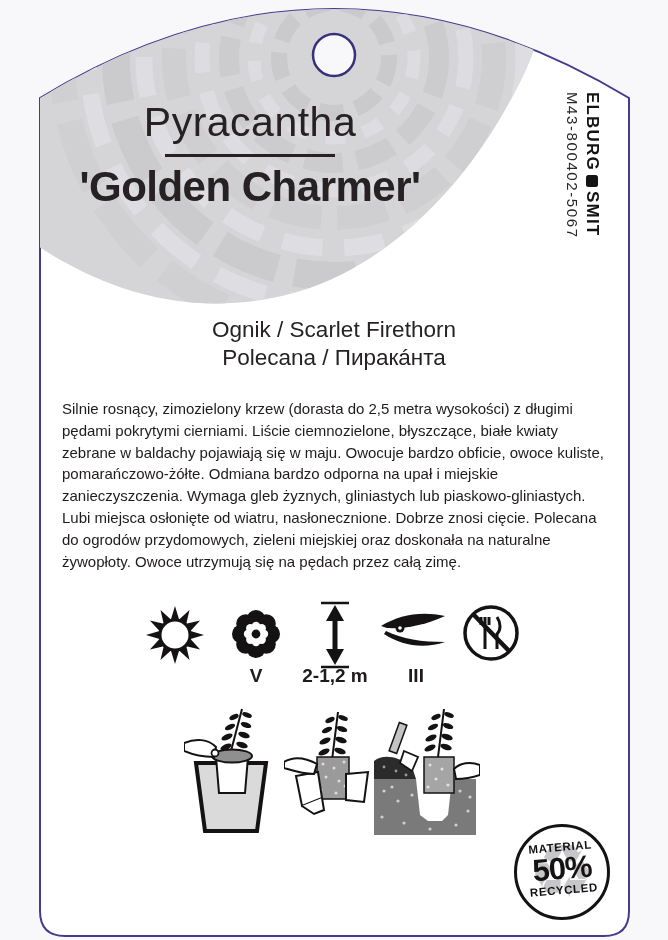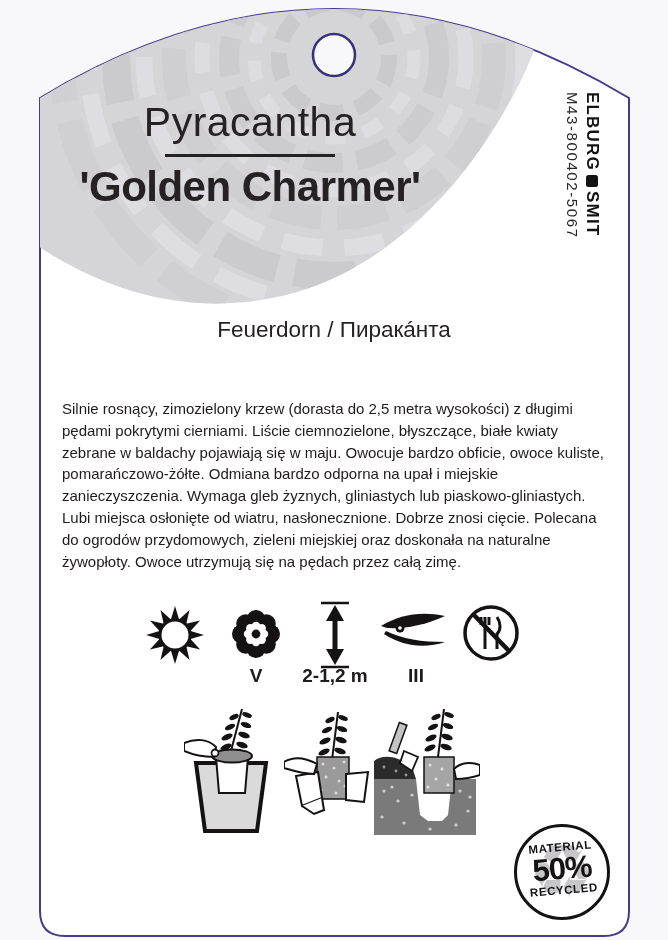--- a/index.html
+++ b/index.html
@@ -108,21 +108,22 @@
   </div>
 
   <div class="producer-block">
     <div class="brand-line">
       <span>ELBURG</span><span class="logo-square"></span><span>SMIT</span>
     </div>
     <div class="code-line">M43-800402-5067</div>
   </div>
 
   <div class="names-block">
-    <div class="name-line">Feuerdorn / Пиракáнта</div>
+    <div class="name-line">Ognik / Scarlet Firethorn</div>
+    <div class="name-line">Polecana / Пиракáнта</div>
   </div>
 
   <div class="description">Silnie rosnący, zimozielony krzew (dorasta do 2,5 metra wysokości) z długimi pędami pokrytymi cierniami. Liście ciemnozielone, błyszczące, białe kwiaty zebrane w baldachy pojawiają się w maju. Owocuje bardzo obficie, owoce kuliste, pomarańczowo-żółte. Odmiana bardzo odporna na upał i miejskie zanieczyszczenia. Wymaga gleb żyznych, gliniastych lub piaskowo-gliniastych. Lubi miejsca osłonięte od wiatru, nasłonecznione. Dobrze znosi cięcie. Polecana do ogrodów przydomowych, zieleni miejskiej oraz doskonała na naturalne żywopłoty. Owoce utrzymują się na pędach przez całą zimę.</div>
 
   <svg class="abs" style="left:145px;top:605px" width="60" height="60" viewBox="0 0 60 60">
     <polygon fill="#141213" points="59,30 45.5,34.1 55.1,44.5 41.3,41.3 44.5,55.1 34.1,45.5 30,59 25.9,45.5 15.5,55.1 18.7,41.3 4.9,44.5 14.5,34.1 1,30 14.5,25.9 4.9,15.5 18.7,18.7 15.5,4.9 25.9,14.5 30,1 34.1,14.5 44.5,4.9 41.3,18.7 55.1,15.5 45.5,25.9"></polygon>
     <circle cx="30" cy="30" r="15" fill="#ffffff" stroke="#141213" stroke-width="3"></circle>
   </svg>
 
   <svg class="abs" style="left:227px;top:605px" width="58" height="58" viewBox="0 0 58 58">

